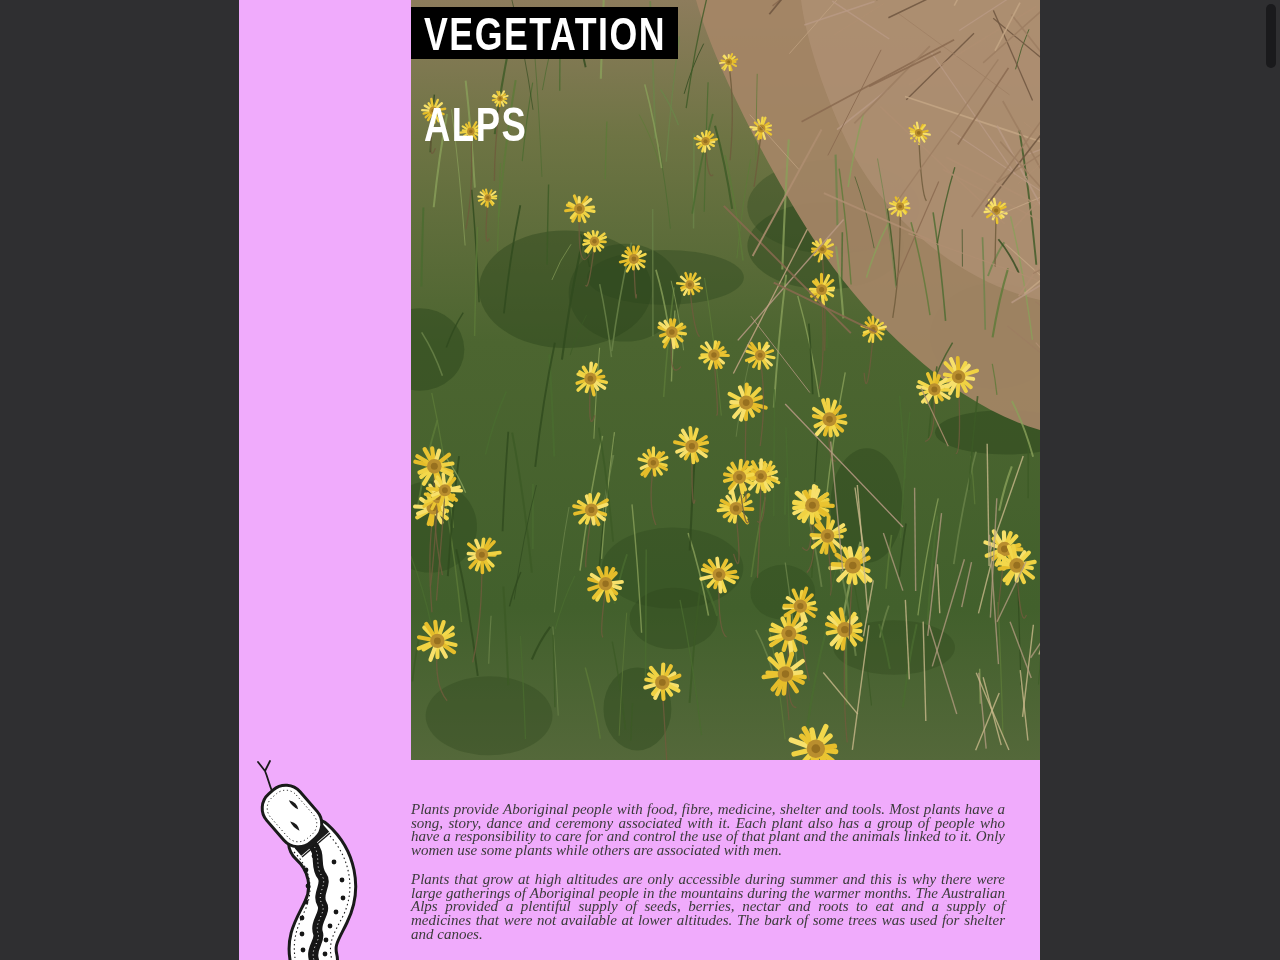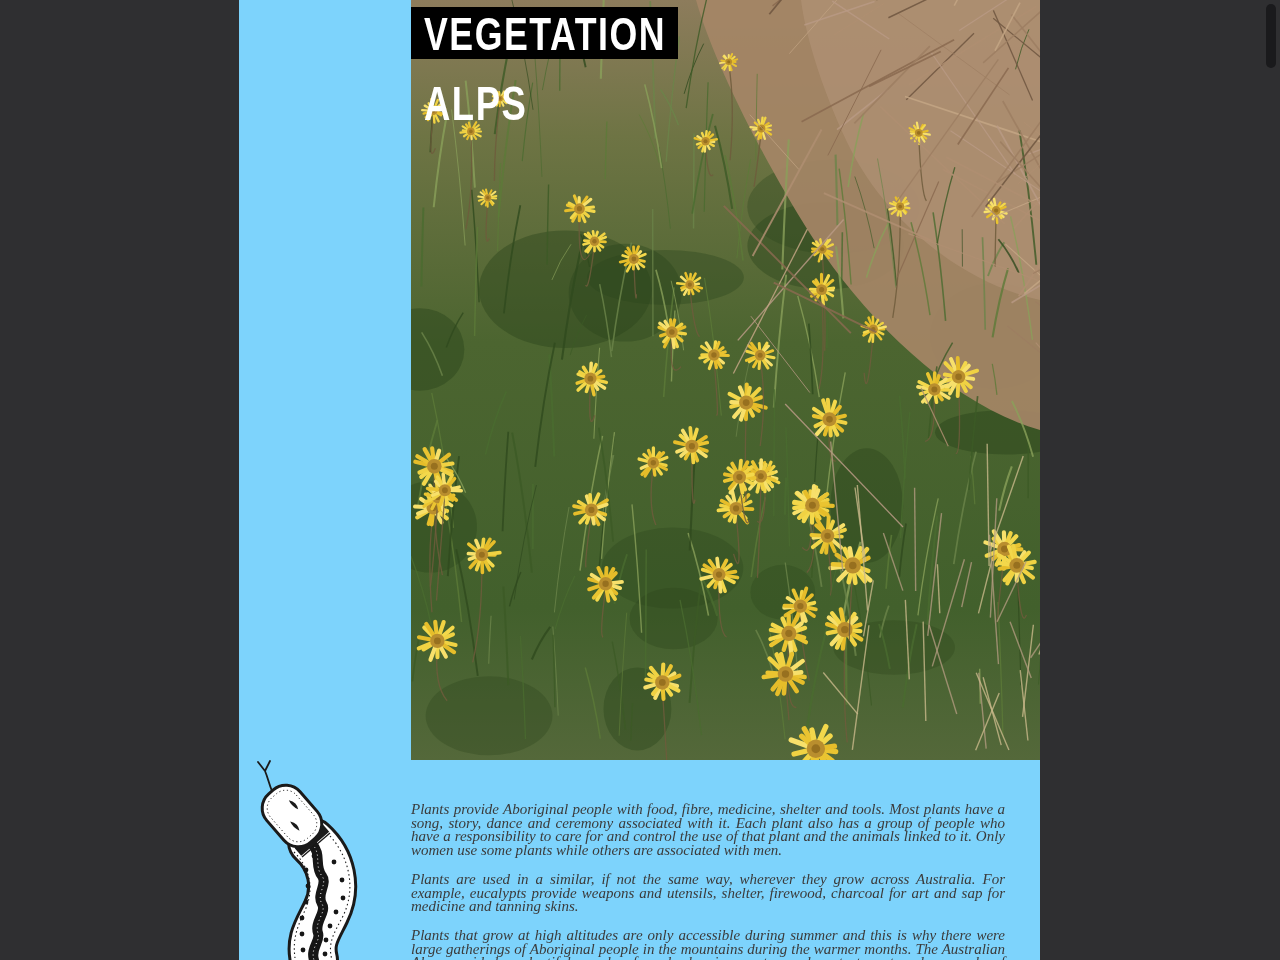--- a/index.html
+++ b/index.html
@@ -4,21 +4,21 @@
 <style>
   html,body{margin:0;padding:0;}
   body{
     width:1280px;height:960px;overflow:hidden;
     background:#2f2f31;
     font-family:"Liberation Sans",sans-serif;
   }
   .stage{position:relative;width:1280px;height:960px;overflow:hidden;}
   .page{
     position:absolute;left:239px;top:0;width:801px;height:960px;
-    background:#7dd3fc;overflow:hidden;
+    background:#f0abfc;overflow:hidden;
   }
   .photo{
     position:absolute;left:172px;top:0;width:629px;height:760px;
     overflow:hidden;background:#55663a;
   }
   .photo svg{position:absolute;left:0;top:0;}
   .banner{
     position:absolute;left:0;top:7px;width:267px;height:52px;
     background:#000000;z-index:4;
   }
@@ -26,21 +26,21 @@
     position:absolute;z-index:5;color:#ffffff;
     font-family:"Liberation Sans",sans-serif;font-weight:700;
     white-space:nowrap;
   }
   .title-line > span{
     display:inline-block;transform:scaleX(0.76);transform-origin:left top;
     letter-spacing:2px;
   }
   .t1{left:13px;top:12px;font-size:47px;line-height:44px;}
   .t2{left:7px;top:60px;font-size:48px;line-height:46px;}
-  .t3{left:13px;top:81px;font-size:48px;line-height:46px;}
+  .t3{left:13px;top:102px;font-size:48px;line-height:46px;}
   .snake{position:absolute;left:9px;top:758px;z-index:3;}
   .text-col{
     position:absolute;left:172px;top:803px;width:594px;z-index:2;
   }
   .text-col p{
     margin:0 0 15px 0;
     font-family:"Liberation Serif",serif;font-style:italic;
     font-size:15px;line-height:13.7px;color:#3b3b3b;
     text-align:justify;
   }
@@ -1372,20 +1372,19 @@
         <rect x="17" y="41" width="54" height="34" rx="14" fill="none" stroke="#1a1a1a" stroke-width="0.9" stroke-dasharray="1.2 2.6"></rect>
         <path d="M30,50 q7,-5 13,-1 q-7,3 -13,1 z" fill="#1a1a1a"></path>
         <path d="M47,63 q7,-5 13,-1 q-7,3 -13,1 z" fill="#1a1a1a"></path>
       </g>
 
       <path d="M24,33 C21,26 20,20 17,13 M17,13 L10,4 M17,13 L22,3" fill="none" stroke="#1a1a1a" stroke-width="1.8" stroke-linecap="round"></path>
     </svg>
 
     <div class="text-col">
       <p>Plants provide Aboriginal people with food, fibre, medicine, shelter and tools. Most plants have a song, story, dance and ceremony associated with it. Each plant also has a group of people who have a responsibility to care for and control the use of that plant and the animals linked to it. Only women use some plants while others are associated with men.</p>
-      <p>Plants are used in a similar, if not the same way, wherever they grow across Australia. For example, eucalypts provide weapons and utensils, shelter, firewood, charcoal for art and sap for medicine and tanning skins.</p>
       <p>Plants that grow at high altitudes are only accessible during summer and this is why there were large gatherings of Aboriginal people in the mountains during the warmer months. The Australian Alps provided a plentiful supply of seeds, berries, nectar and roots to eat and a supply of medicines that were not available at lower altitudes. The bark of some trees was used for shelter and canoes.</p>
     </div>
 
   </div>
 
   <div class="scroll-thumb"></div>
 </div>
 
 </body></html>

